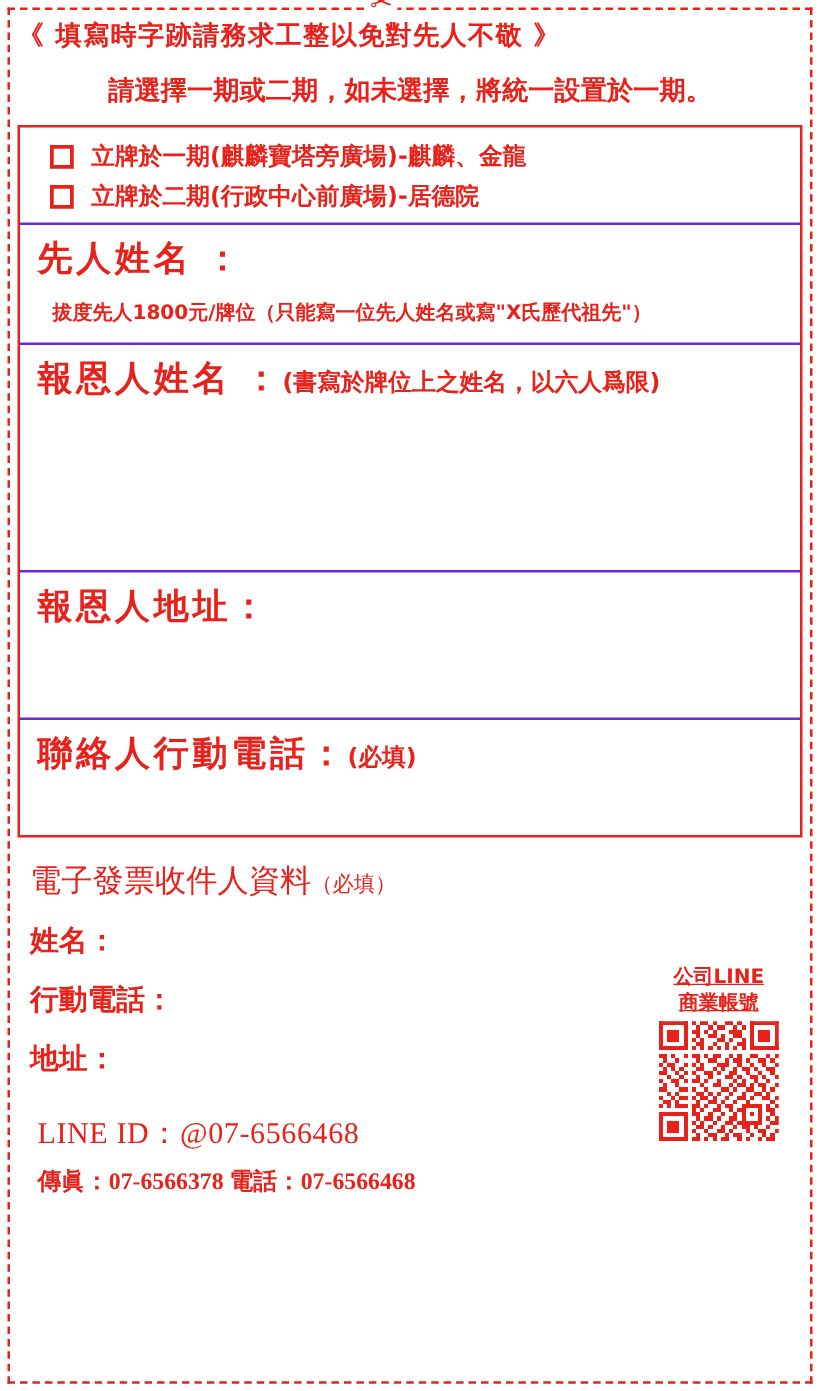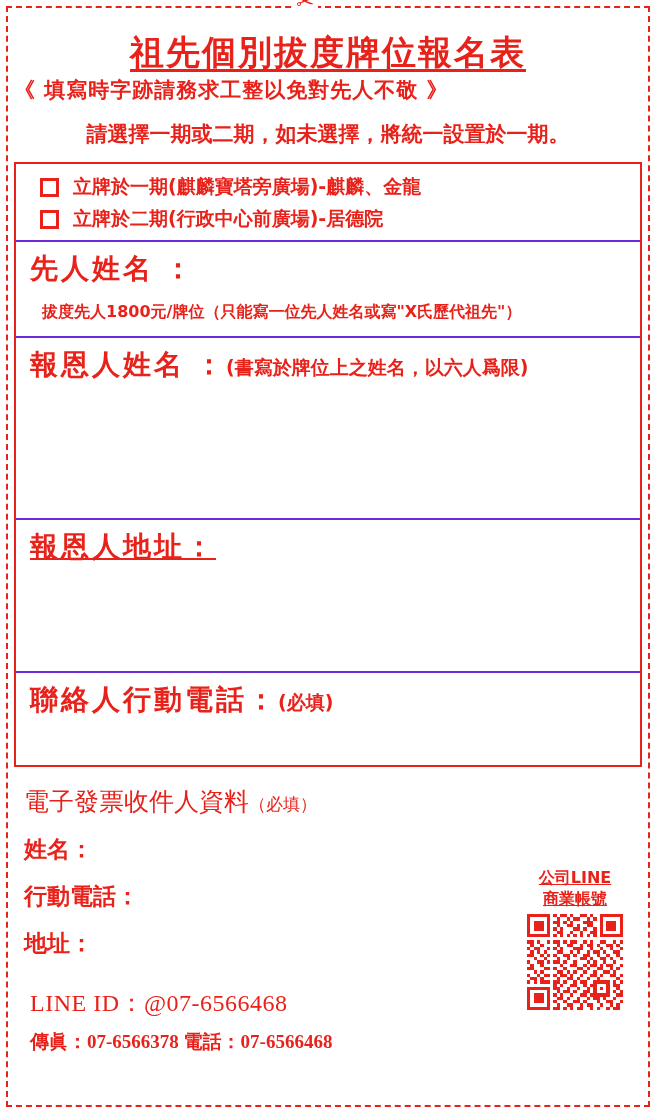--- a/index.html
+++ b/index.html
@@ -115,21 +115,21 @@
   .hint {
     font-size: 16px;
     font-weight: bold;
     margin-top: 14px;
     margin-left: 12px;
     font-family: "DejaVu Sans", "Liberation Sans", sans-serif;
   }
   .sec-name { height: 96px; }
   .sec-check { height: 78px; padding-top: 4px;}
   .sec-thanks { height: 182px; }
-  .sec-addr { height: 153px; text-decoration: underline; }
+  .sec-addr { height: 118px; }
   .sec-phone { height: 92px; border-radius: 20px; }
 
   
   .bottom {
     margin-top: 18px;
     position: relative;
     padding-left: 10px;
   }
   .b-title {
     font-size: 25px;
@@ -188,21 +188,20 @@
 </head>
 <body>
 
 <div class="page">
 
   <div class="cut-border"></div>
   <div class="scissors">✂</div>
 
   <div class="content">
 
-    <div class="title">祖先個別拔度牌位報名表</div>
     <div class="subtitle">《 填寫時字跡請務求工整以免對先人不敬 》</div>
     <div class="notice">請選擇一期或二期，如未選擇，將統一設置於一期。</div>
 
     <div class="box">
 
       <div class="sec sec-check">
         <div class="check-row">
           <span class="checkbox"></span>
           <span>立牌於一期(麒麟寶塔旁廣場)-麒麟、金龍</span>
         </div>

